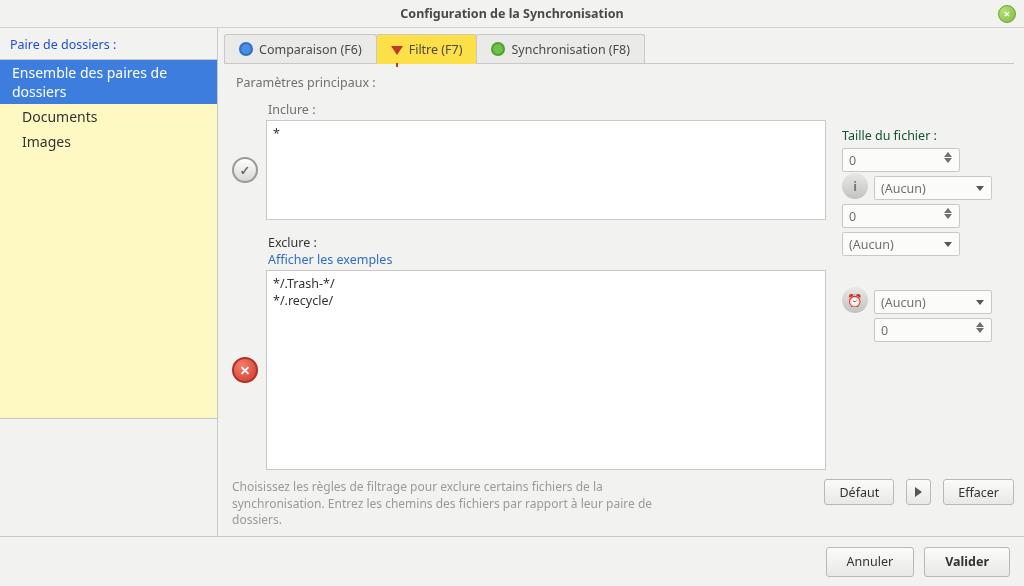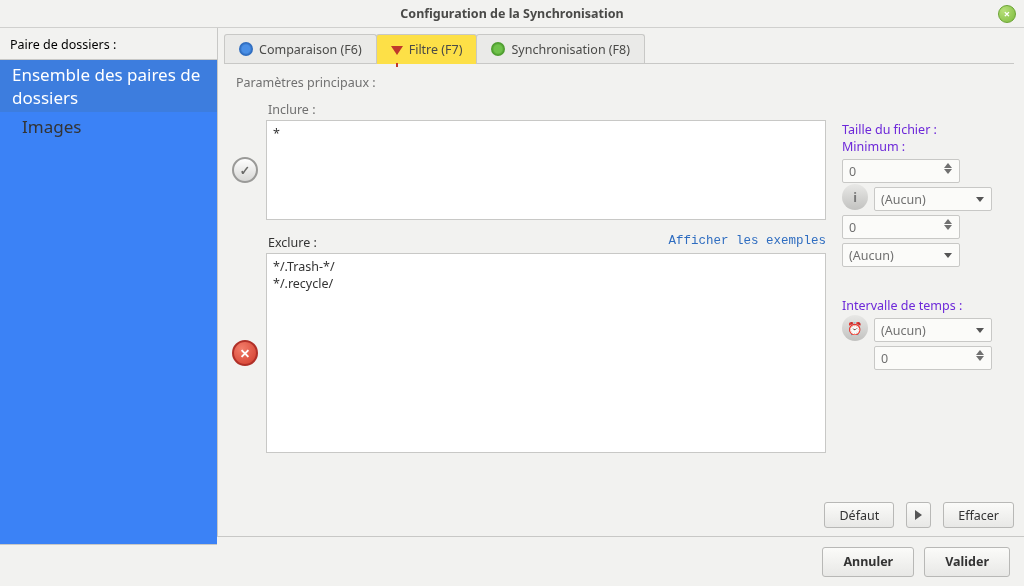--- a/index.html
+++ b/index.html
@@ -39,28 +39,28 @@
     display: flex;
     height: 508px;
   }
   .sidebar {
     width: 218px;
     border-right: 1px solid #c8c8c6;
     padding: 6px 0 0 0;
   }
   .sidebar-title {
     padding: 2px 10px 6px 10px;
-    color: #000000;
+    color: #1d4ed8;
   }
   .listbox {
     border-top: 1px solid #c8c8c6;
     border-bottom: 1px solid #c8c8c6;
-    background: #3b82f6;
-    height: 486px;
-    font-size: 17px;
+    background: #fef9c3;
+    height: 360px;
+    font-size: 14px;
   }
   .listbox .item {
     padding: 3px 10px 3px 12px;
     cursor: default;
   }
   .listbox .item.selected {
     background: #3d7dde;
     color: #fff;
   }
   .listbox .item.child {
@@ -165,26 +165,27 @@
     font-size: 12.5px;
     padding: 4px 6px;
     color:#333;
     outline:none;
   }
   .include-ta { height: 100px; }
   .exclude-ta { height: 200px; }
   .exclude-head {
     display:flex; justify-content:space-between;
     margin: 14px 0 2px 36px;
+    flex-direction: column;
   }
   .linkblue {
-    color:#2f6dc0; cursor:pointer;font-family:Liberation Mono, monospace;
-  }
-  
-  .rightcol .lbl { color:#6d28d9; }
+    color:#2f6dc0; cursor:pointer;
+  }
+  
+  .rightcol .lbl { color:#14532d; margin-top:6px; }
   .spinner, .combo {
     height:24px; width:118px;
     border:1px solid #c8c8c6; background:#fbfbf9;
     border-radius:2px;
     display:flex;align-items:center;
     padding:0 6px; color:#707070;
     font-size:12.5px;
     position:relative;
     margin-top:4px;
   }
@@ -239,41 +240,44 @@
     border-left:7px solid #555;
     display:inline-block;
   }
   
   .bottombar{
     height:50px;
     border-top:1px solid #c8c8c6;
     display:flex; align-items:center; justify-content:flex-end;
     gap:10px; padding:0 14px;
   }
-  .bottombar .btn{height:30px;padding:0 20px;font-weight:bold;}
+  .bottombar .btn{height:30px;padding:0 20px;}
 </style>
 </head>
 <body>
 
 <div class="titlebar">
   <span>Configuration de la Synchronisation</span>
   <div class="close">
       <span class="x">×</span>
     </div>
 </div>
 
 <div class="body">
 
   <div class="sidebar">
     <div class="sidebar-title">Paire de dossiers :</div>
     <div class="listbox">
       <div class="item selected">
         <span>Ensemble des paires de dossiers</span>
       </div>
       <div class="item child">
+        <span>Documents</span>
+      </div>
+      <div class="item child">
         <span>Images</span>
       </div>
     </div>
   </div>
 
   <div class="content">
 
     <div class="tabs">
       <div class="tab">
         <span class="tab-icon gear-blue"></span>
@@ -307,21 +311,20 @@
         <div class="field-row">
           <div class="iconcircle red">✕</div>
           <textarea class="ta exclude-ta" style="">*/.Trash-*/
 */.recycle/</textarea>
         </div>
       </div>
 
       <div class="rightcol">
         <div class="lbl">Taille du fichier :</div>
 
-        <div class="lbl">Minimum :</div>
         <div class="spinner">
           <span>0</span>
           <div class="arrows">
             <div class="aup"></div>
             <div class="adown"></div>
           </div>
         </div>
         <div class="rc-row">
           <div class="info-icon">i</div>
           <div class="combo rc-stack" style="width:118px">
@@ -341,41 +344,41 @@
         </div>
         <div class="combo">
           <span>(Aucun)</span>
           <div class="chev">
               <div class="adown"></div>
             </div>
         </div>
 
         <div class="section-gap"></div>
 
-        <div class="lbl">Intervalle de temps :</div>
         <div class="rc-row">
           <div class="clock-icon">⏰</div>
           <div class="combo rc-stack" style="width:118px">
             <span>(Aucun)</span>
             <div class="chev">
                 <div class="adown"></div>
               </div>
           </div>
         </div>
         <div class="spinner" style="margin-left:32px;width:118px">
           <span>0</span>
           <div class="arrows">
             <div class="aup"></div>
             <div class="adown"></div>
           </div>
         </div>
       </div>
     </div>
 
     <div class="hintrow">
+      <div class="hint">Choisissez les règles de filtrage pour exclure certains fichiers de la synchronisation. Entrez les chemins des fichiers par rapport à leur paire de dossiers.</div>
       <div class="hint-buttons">
         <button class="btn">Défaut</button>
         <button class="btn small"><span class="playicon"></span></button>
         <button class="btn">Effacer</button>
       </div>
     </div>
   </div>
 </div>
 
 <div class="bottombar">

